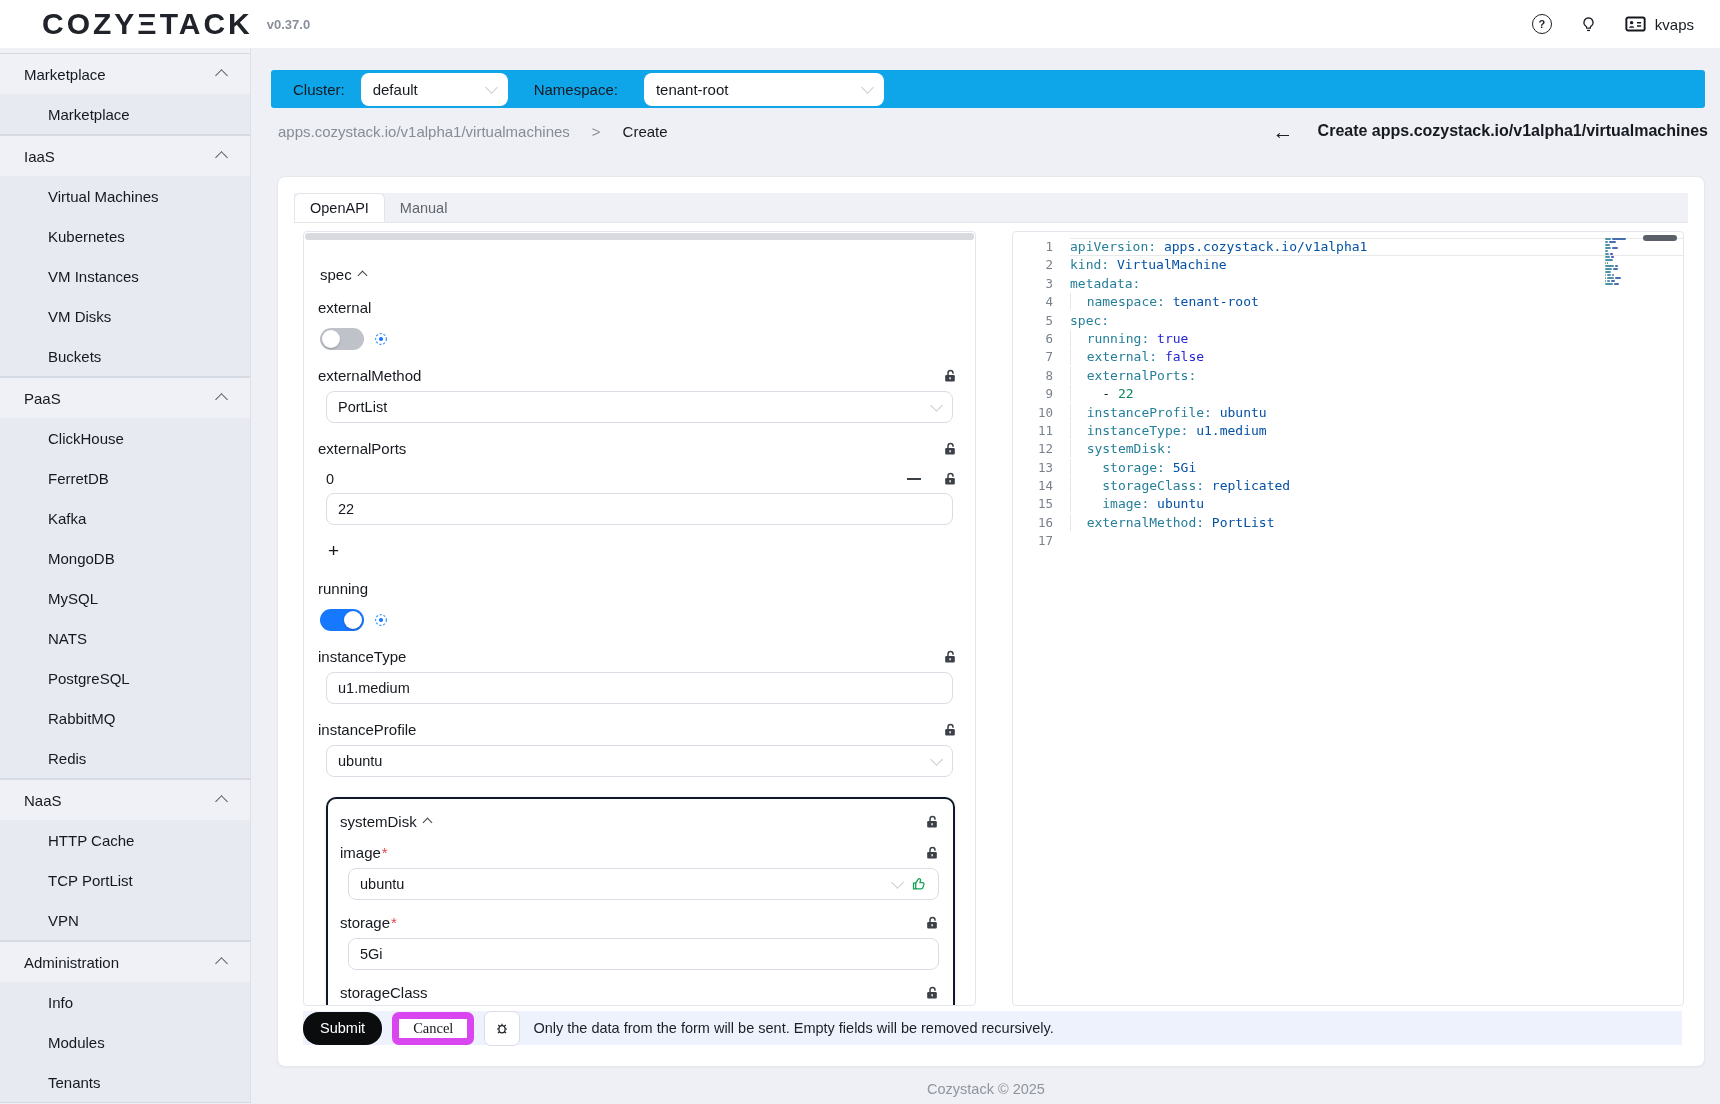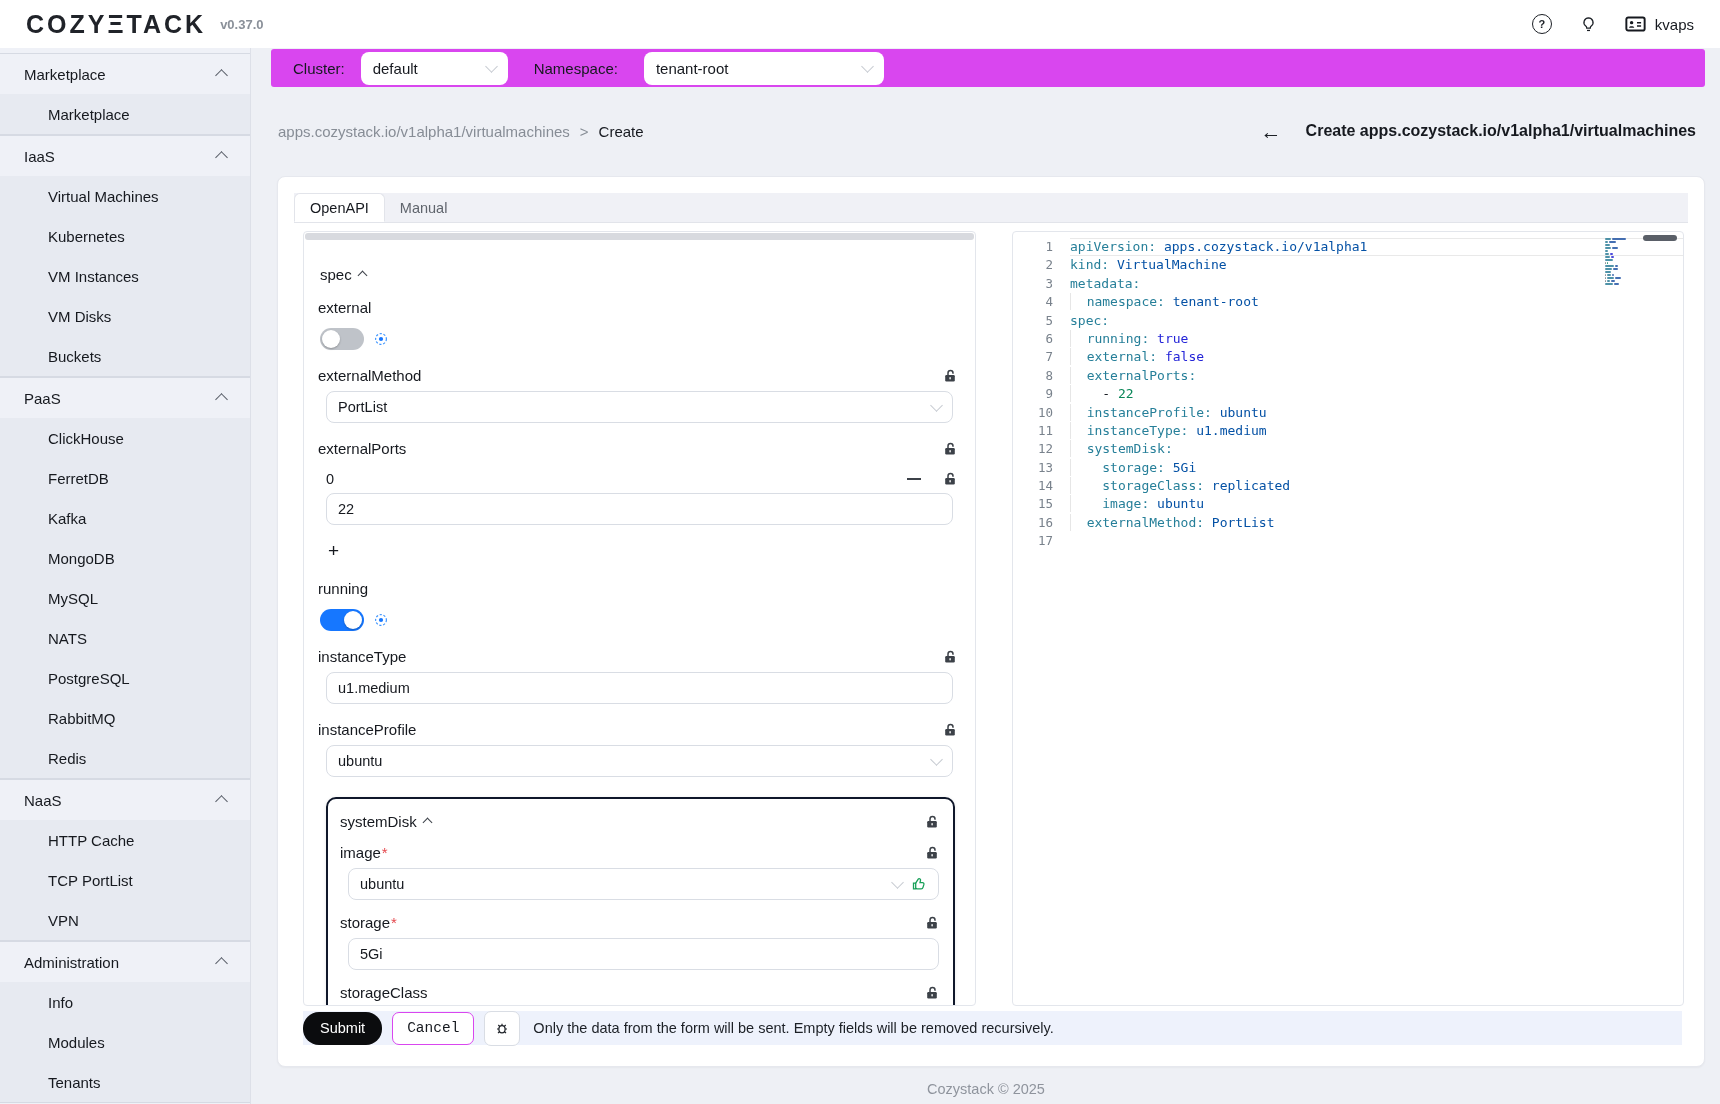--- a/index.html
+++ b/index.html
@@ -2,21 +2,21 @@
 <html><head>
 <meta charset="utf-8">
 <style>
   html,body{margin:0;padding:0;background:#eef0f5;}
   .app{position:relative;width:1720px;height:1104px;overflow:hidden;
        font-family:"Liberation Sans",sans-serif;color:#16191f;background:#eef0f5;}
 
   
   .header{position:absolute;top:0;left:0;right:0;height:48px;background:#fff;
           display:flex;align-items:center;padding:0 26px;box-sizing:border-box;z-index:6;}
-  .logo{font-size:25px;font-weight:700;letter-spacing:3px;color:#202329;cursor:pointer;}
+  .logo{font-size:30px;font-weight:700;letter-spacing:3px;color:#202329;cursor:pointer;margin-left:16px;}
   .version{margin-left:14px;font-size:13px;font-weight:700;color:#8a9099;}
   .hdr-right{margin-left:auto;display:flex;align-items:center;gap:28px;}
   .icon-btn{display:flex;align-items:center;justify-content:center;cursor:pointer;}
   .qcircle{width:18px;height:18px;border:1.4px solid #1c2026;border-radius:50%;
            display:flex;align-items:center;justify-content:center;font-size:11px;font-weight:700;color:#1c2026;}
   .userchip{display:flex;align-items:center;gap:9px;font-size:15px;color:#16191f;cursor:pointer;}
 
   
   .sidebar{position:absolute;top:48px;left:0;width:251px;bottom:0;background:#eff1f7;
            border-right:1px solid #dde0e8;overflow:hidden;padding-top:5px;box-sizing:border-box;}
@@ -27,25 +27,25 @@
              background:#e7eaf1;font-size:15px;cursor:pointer;}
   .chev{width:8px;height:8px;border-left:1.6px solid #565c66;border-top:1.6px solid #565c66;
         transform:rotate(45deg);margin-top:3px;}
   .chev-sm{width:6px;height:6px;border-left:1.5px solid #3c4148;border-top:1.5px solid #3c4148;
         display:inline-block;transform:rotate(45deg);margin-left:7px;margin-bottom:1px;}
   .chev-dn{width:8px;height:8px;border-left:1.5px solid #c6cad1;border-top:1.5px solid #c6cad1;
         transform:rotate(-135deg);margin-top:-4px;}
 
   
   .main{position:absolute;left:252px;top:48px;right:0;bottom:0;background:#eef0f5;}
-  .band{position:absolute;left:19px;top:1px;width:1434px;height:38px;background:#d946ef;
+  .band{position:absolute;left:19px;top:22px;width:1434px;height:38px;background:#0ea5e9;
         border-radius:3px;display:flex;align-items:center;padding-left:22px;box-sizing:border-box;font-size:15px;}
   .sel{background:#fff;border-radius:8px;height:33px;display:flex;align-items:center;
        justify-content:space-between;padding:0 12px;box-sizing:border-box;font-size:15px;cursor:pointer;}
-  .crumbrow{position:absolute;left:26px;right:24px;top:68px;height:30px;display:flex;align-items:center;font-size:15px;}
+  .crumbrow{position:absolute;left:26px;right:12px;top:68px;height:30px;display:flex;align-items:center;font-size:15px;gap:12px;}
   .crumb-path{color:#878d96;cursor:pointer;}
   .crumb-sep{margin:0 10px;color:#878d96;}
   .titlebox{margin-left:auto;display:flex;align-items:center;gap:24px;}
   .backarrow{font-size:21px;color:#1c2026;cursor:pointer;line-height:1;}
   .pagetitle{font-size:16px;font-weight:700;}
 
   
   .card{position:absolute;left:25px;top:128px;width:1428px;height:891px;background:#fff;
         border:1px solid #e6e8ee;border-radius:8px;box-shadow:0 1px 2px rgba(0,0,0,.04);box-sizing:border-box;}
   .tabs{position:absolute;left:16px;right:16px;top:16px;height:30px;background:#f0f1f6;
@@ -103,22 +103,22 @@
   .minimap{position:absolute;top:6px;right:26px;width:52px;}
   .mm-line{height:2px;margin-bottom:1px;display:flex;gap:1px;}
   .mm-seg{height:2px;border-radius:1px;opacity:.85;}
   .scroll-thumb{position:absolute;top:3px;right:6px;width:34px;height:6px;background:#5a5f68;border-radius:3px;cursor:pointer;}
 
   
   .actionbar{position:absolute;left:25px;right:22px;bottom:21px;height:34px;background:#eef2fc;
         display:flex;align-items:center;}
   .btn-submit{height:33px;padding:0 17px;background:#0b0c0e;color:#fff;border:none;border-radius:16px;
         font-size:14.5px;font-family:"Liberation Sans",sans-serif;cursor:pointer;}
-  .btn-cancel{height:33px;padding:0 14px;background:#fff;color:#16191f;border:1px solid #d946ef;border-radius:7px;
-        font-size:14.5px;font-family:Liberation Mono, monospace;margin-left:10px;cursor:pointer;}
+  .btn-cancel{height:33px;padding:0 14px;background:#fff;color:#16191f;border:7px solid #d946ef;border-radius:7px;
+        font-size:14.5px;font-family:Liberation Serif, serif;margin-left:10px;cursor:pointer;}
   .btn-bug{height:33px;width:34px;background:#fff;border:1px solid #d9dde4;border-radius:7px;margin-left:10px;
         display:flex;align-items:center;justify-content:center;cursor:pointer;}
   .note{font-size:14.5px;color:#1c2026;margin-left:13px;}
 
   .footer{position:absolute;bottom:7px;left:0;right:0;text-align:center;color:#8f949d;font-size:14.5px;}
 
   .lock{flex:none;}
   .bullseye{flex:none;}
 </style>
 </head>

